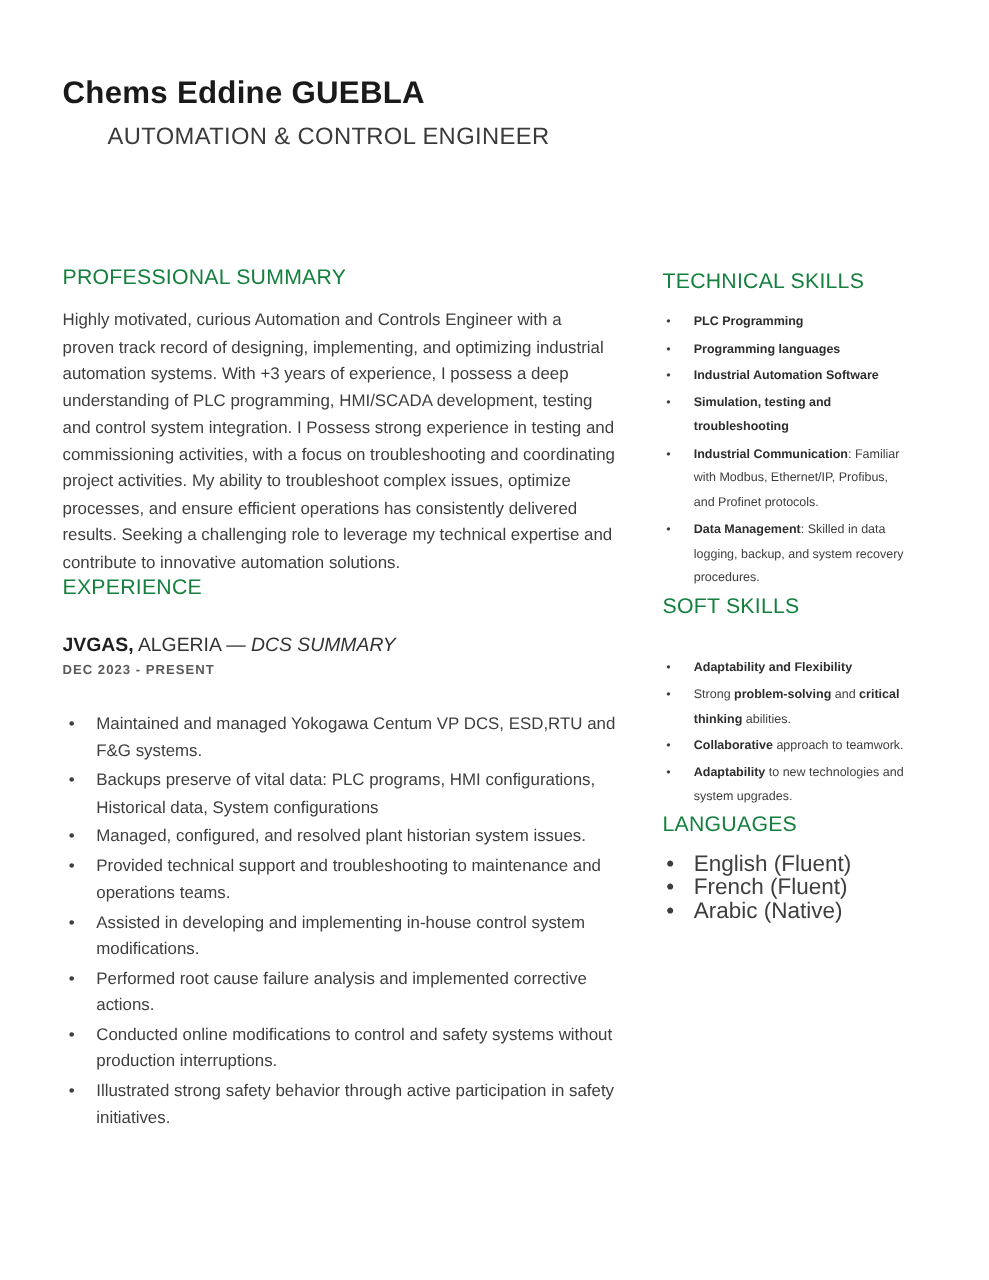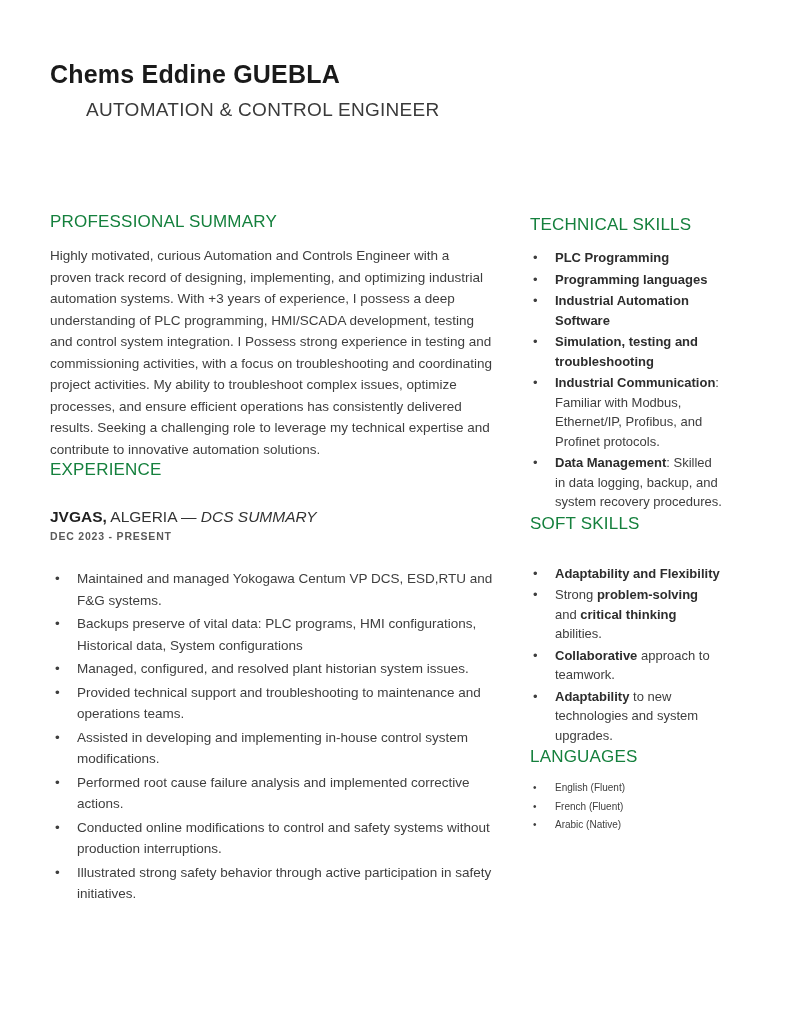--- a/index.html
+++ b/index.html
@@ -53,31 +53,31 @@
     margin:26px 0 0; padding:0; list-style:none;
     font-size:13.5px; line-height:21.5px; color:#3e3e3e;
   }
   ul.bullets li { position:relative; padding-left:27px; margin-bottom:2px; }
   ul.bullets li::before {
     content:"•"; position:absolute; left:5px; top:0; color:#3e3e3e;
   }
   
   ul.rlist {
     margin:13px 0 0; padding:0; list-style:none;
-    font-size:13px; line-height:19.5px; color:#3e3e3e;
+    font-size:10px; line-height:19.5px; color:#3e3e3e;
   }
   ul.rlist li { position:relative; padding-left:25px; margin-bottom:2px; }
   ul.rlist li::before {
     content:"•"; position:absolute; left:3px; top:0; color:#3e3e3e;
   }
   .b { font-weight:700; color:#2d2d2d; }
   .h-soft { margin-top:29px; margin-left:18px; }
   ul.soft { margin-top:30px; }
   .h-lang { margin-top:8px; }
-  ul.langs { margin-top:12px; font-size:10px; line-height:18.5px; }
+  ul.langs { margin-top:12px; font-size:18px; line-height:18.5px; }
   ul.langs li { margin-bottom:0; }
 </style>
 </head>
 <body>
 
 <div class="page">
 
   <div class="name">Chems Eddine GUEBLA</div>
   <div class="subtitle">AUTOMATION &amp; CONTROL ENGINEER</div>
 

